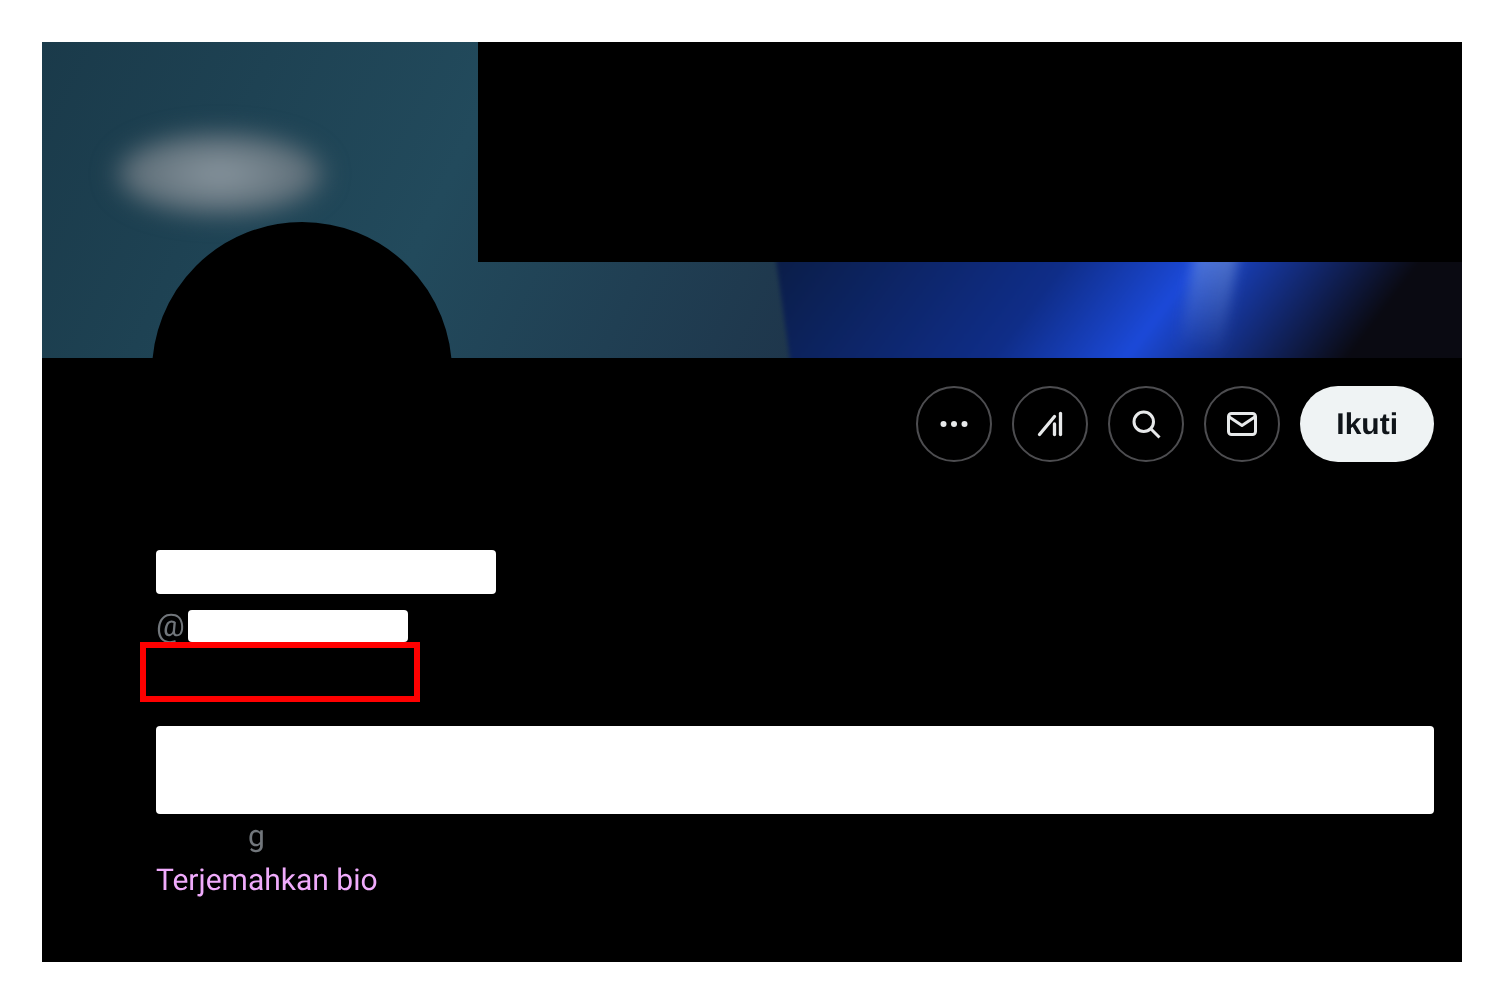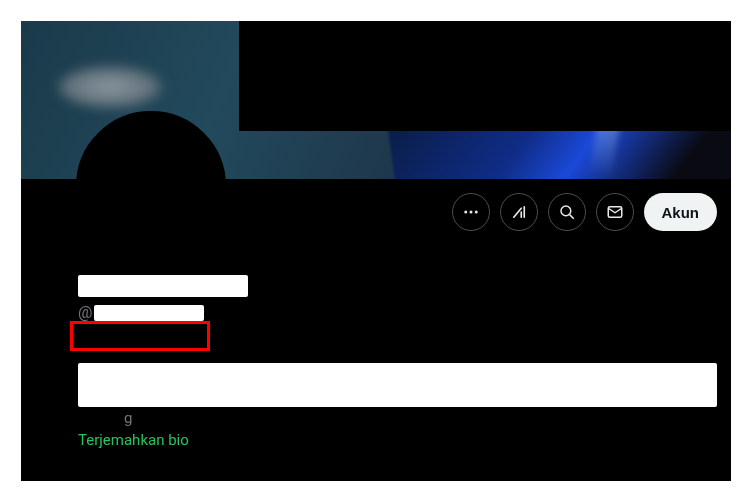--- a/index.html
+++ b/index.html
@@ -158,21 +158,21 @@
     margin-top: 2px;
     height: 18px;
     overflow: hidden;
   }
   .bio-tail-redact {
     display: inline-block;
     width: 46px; height: 14px;
     vertical-align: middle;
   }
   .translate-link {
-    color: #22c55e;
+    color: #f0abfc;
     font-size: 15px;
     margin-top: 4px;
     cursor: pointer;
     display: inline-block;
   }
 </style>
 </head>
 <body>
 
 <div class="frame">
@@ -206,21 +206,21 @@
           <circle cx="10.5" cy="10.5" r="6.5"></circle>
           <line x1="15.5" y1="15.5" x2="21" y2="21"></line>
         </svg>
     </button>
     <button class="circle-btn">
       <svg width="18" height="18" viewBox="0 0 24 24" fill="none" stroke="#e7e9ea" stroke-width="2" stroke-linejoin="round">
           <rect x="3" y="5" width="18" height="14" rx="2"></rect>
           <path d="M3 7l9 6 9-6"></path>
         </svg>
     </button>
-    <button class="follow-btn">Akun</button>
+    <button class="follow-btn">Ikuti</button>
   </div>
 
   <div class="name-block">
     <div class="name-redact"></div>
     <div class="handle-row">
       <span>@</span>
       <span class="handle-redact"></span>
     </div>
   </div>
 

